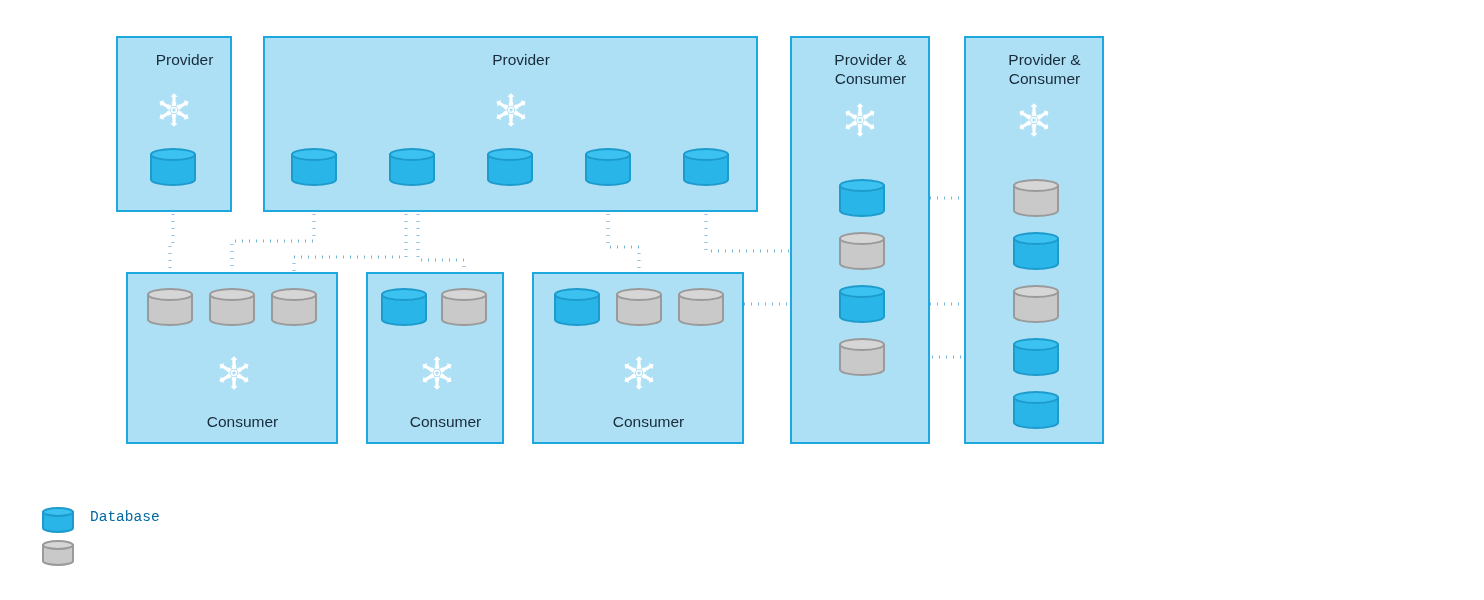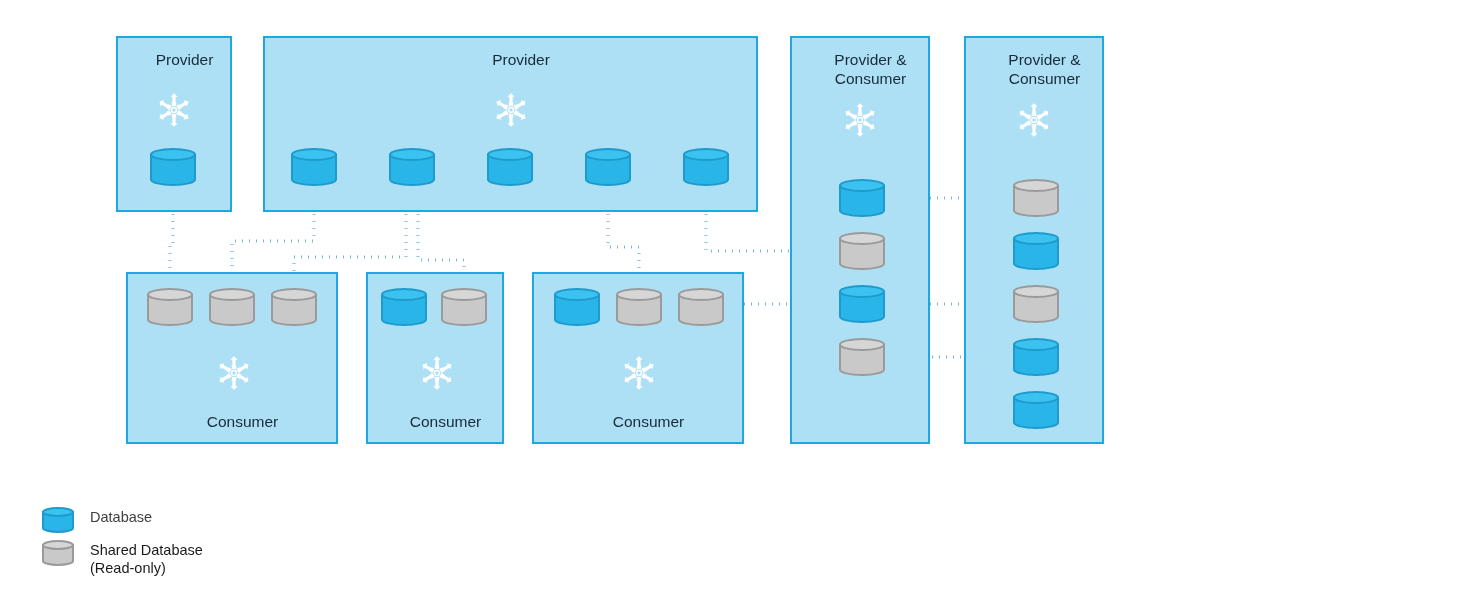--- a/index.html
+++ b/index.html
@@ -284,25 +284,23 @@
           <path d="M1,6.5 L1,31.5 A22,5.5 0 0 0 45,31.5 L45,6.5 Z" fill="#c9c9c9" stroke="#9a9a9a" stroke-width="2" stroke-linejoin="round"></path>
           <ellipse cx="23" cy="6.5" rx="22" ry="5.5" fill="#d6d6d6" stroke="#9a9a9a" stroke-width="2"></ellipse>
         </svg></div>
     </div>
   <div id="legend-layer">
       <div class="legend-row" style="left: 42px; top: 507px;">
         <span class="legend-swatch"><svg width="32" height="26" viewBox="0 0 32 26">
             <path d="M1,5 L1,21 A15,4 0 0 0 31,21 L31,5 Z" fill="#29b5e8" stroke="#1d9bcc" stroke-width="2" stroke-linejoin="round"></path>
             <ellipse cx="16" cy="5" rx="15" ry="4" fill="#3cc2f0" stroke="#1d9bcc" stroke-width="2"></ellipse>
           </svg></span>
-        <span class="legend-text" style="color: #404040;">Database</span>
+        <span class="legend-text" style="color: #0369a1; font-family: Liberation Mono, monospace;">Database</span>
       </div>
       <div class="legend-row" style="left: 42px; top: 540px;">
         <span class="legend-swatch"><svg width="32" height="26" viewBox="0 0 32 26">
             <path d="M1,5 L1,21 A15,4 0 0 0 31,21 L31,5 Z" fill="#c9c9c9" stroke="#9a9a9a" stroke-width="2" stroke-linejoin="round"></path>
             <ellipse cx="16" cy="5" rx="15" ry="4" fill="#d6d6d6" stroke="#9a9a9a" stroke-width="2"></ellipse>
           </svg></span>
-        <span class="legend-text" style="color: rgb(27, 27, 27);">Shared Database
-(Read-only)</span>
       </div>
     </div>
 
 </div>
 
 </body></html>

